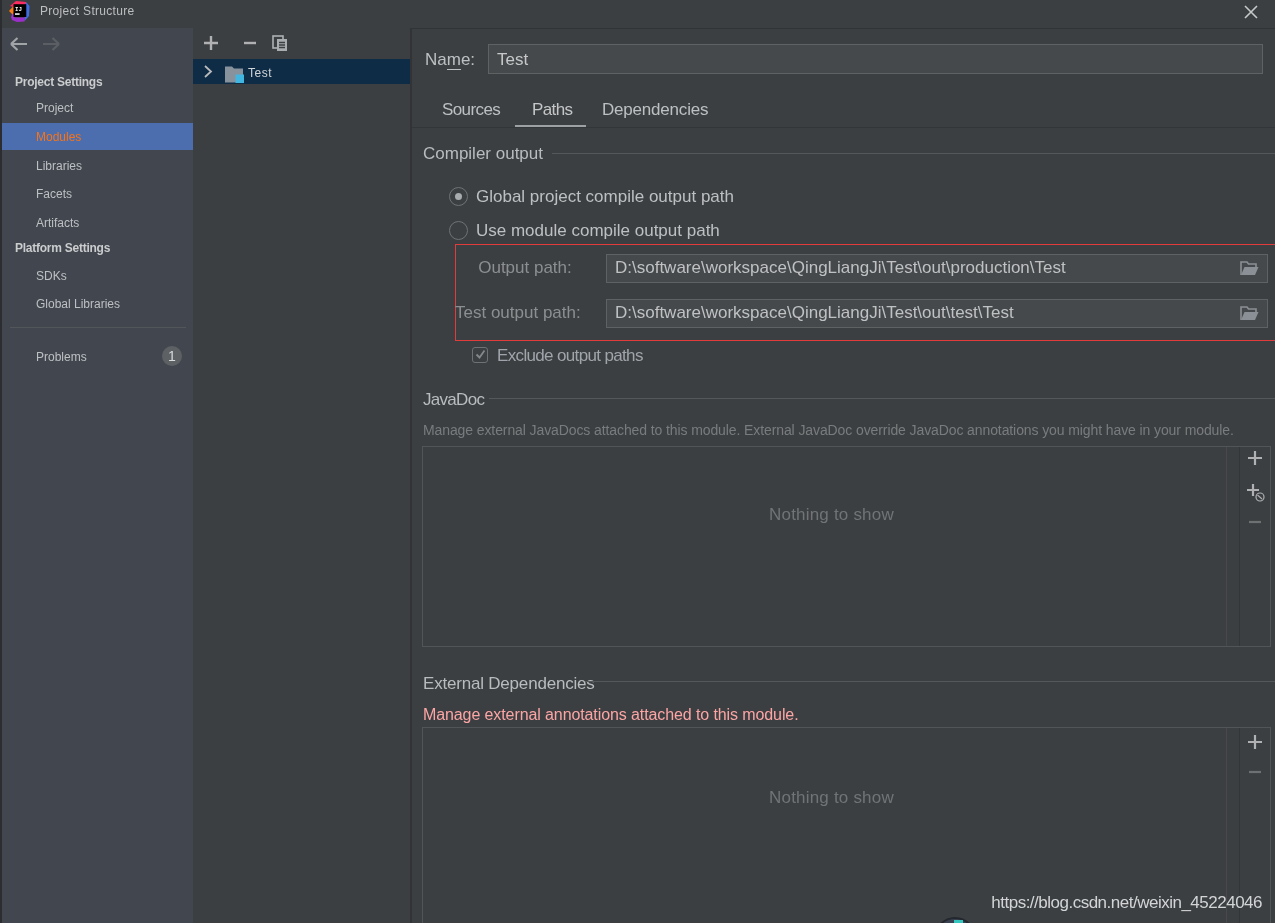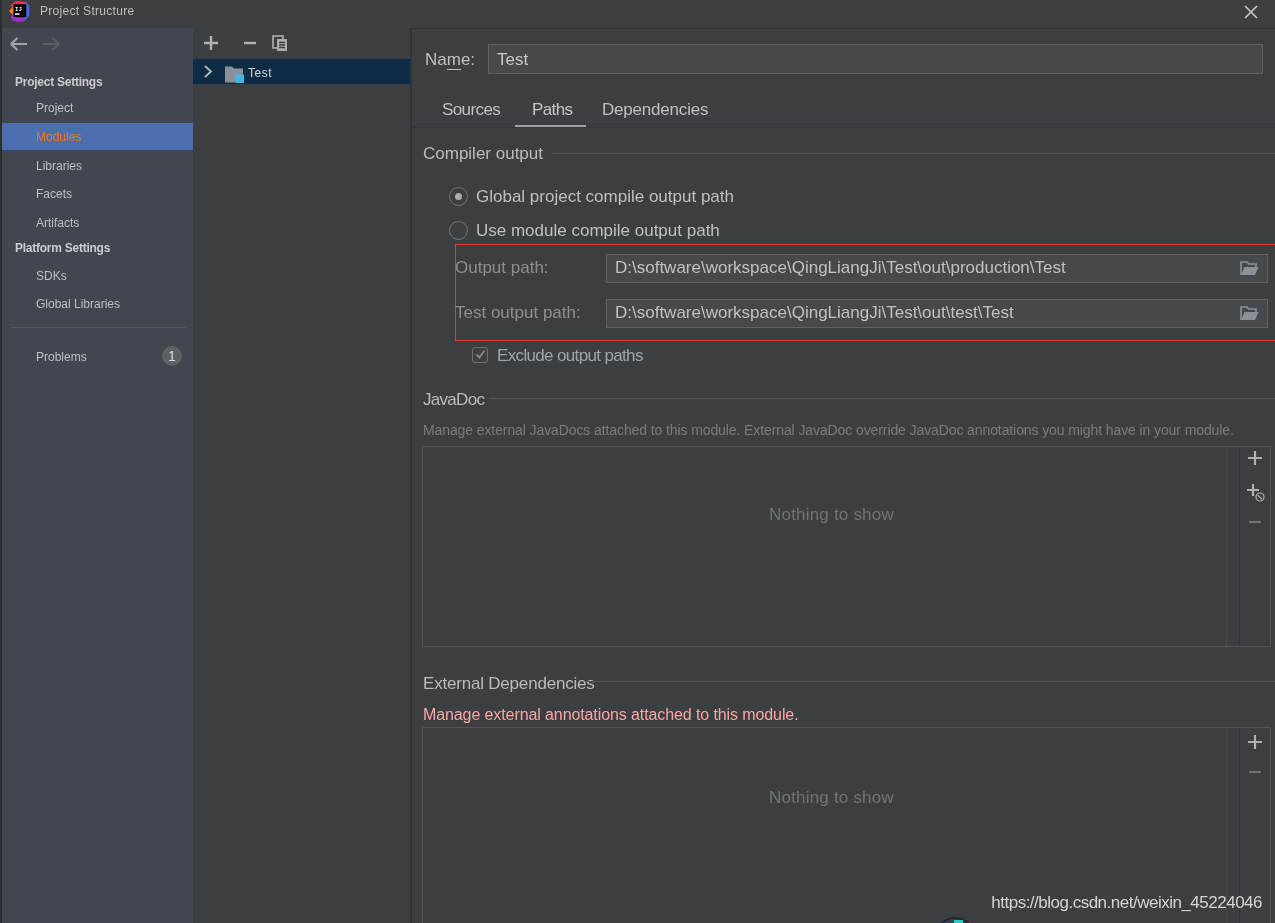--- a/index.html
+++ b/index.html
@@ -90,21 +90,21 @@
 <div class="abs" style="left:552px;top:153px;width:723px;height:1px;background:#55585a;"></div>
 
 <div class="abs" style="left:449px;top:187px;width:19px;height:19px;border-radius:50%;border:1px solid #6f7375;box-sizing:border-box;"></div>
 <div class="abs" style="left:455px;top:193px;width:7px;height:7px;border-radius:50%;background:#a9acae;"></div>
 <div class="abs t17" style="left:476px;top:187px;">Global project compile output path</div>
 <div class="abs" style="left:449px;top:221px;width:19px;height:19px;border-radius:50%;border:1px solid #6f7375;box-sizing:border-box;"></div>
 <div class="abs t17" style="left:476px;top:221px;">Use module compile output path</div>
 
 <div class="abs" style="left:455px;top:244px;width:825px;height:97px;border:1px solid #e23b3b;box-sizing:border-box;"></div>
 
-<div class="abs t17" style="left:455px;top:258px;width:140px;text-align:left;color:#8c8f91;">Output path:</div>
+<div class="abs t17" style="left:455px;top:258px;width:140px;text-align:center;color:#8c8f91;">Output path:</div>
 <div class="abs" style="left:606px;top:254px;width:662px;height:29px;background:#46494b;border:1px solid #5f6263;box-sizing:border-box;"></div>
 <div class="abs t17" style="left:615px;top:258px;color:#bfc1c3;">D:\software\workspace\QingLiangJi\Test\out\production\Test</div>
 <svg class="abs" style="left:1240px;top:261px;" width="19" height="15" viewBox="0 0 19 15">
   <path d="M1 14 V1 h6 l1.5 2 H16 v3" fill="none" stroke="#8a9095" stroke-width="1.6"></path>
   <path d="M1 14 L4.5 6 H18.5 L15 14 z" fill="#8a9095"></path>
 </svg>
 
 <div class="abs t17" style="left:455px;top:303px;width:140px;text-align:left;color:#8c8f91;">Test output path:</div>
 <div class="abs" style="left:606px;top:299px;width:662px;height:29px;background:#46494b;border:1px solid #5f6263;box-sizing:border-box;"></div>
 <div class="abs t17" style="left:615px;top:303px;color:#bfc1c3;">D:\software\workspace\QingLiangJi\Test\out\test\Test</div>

